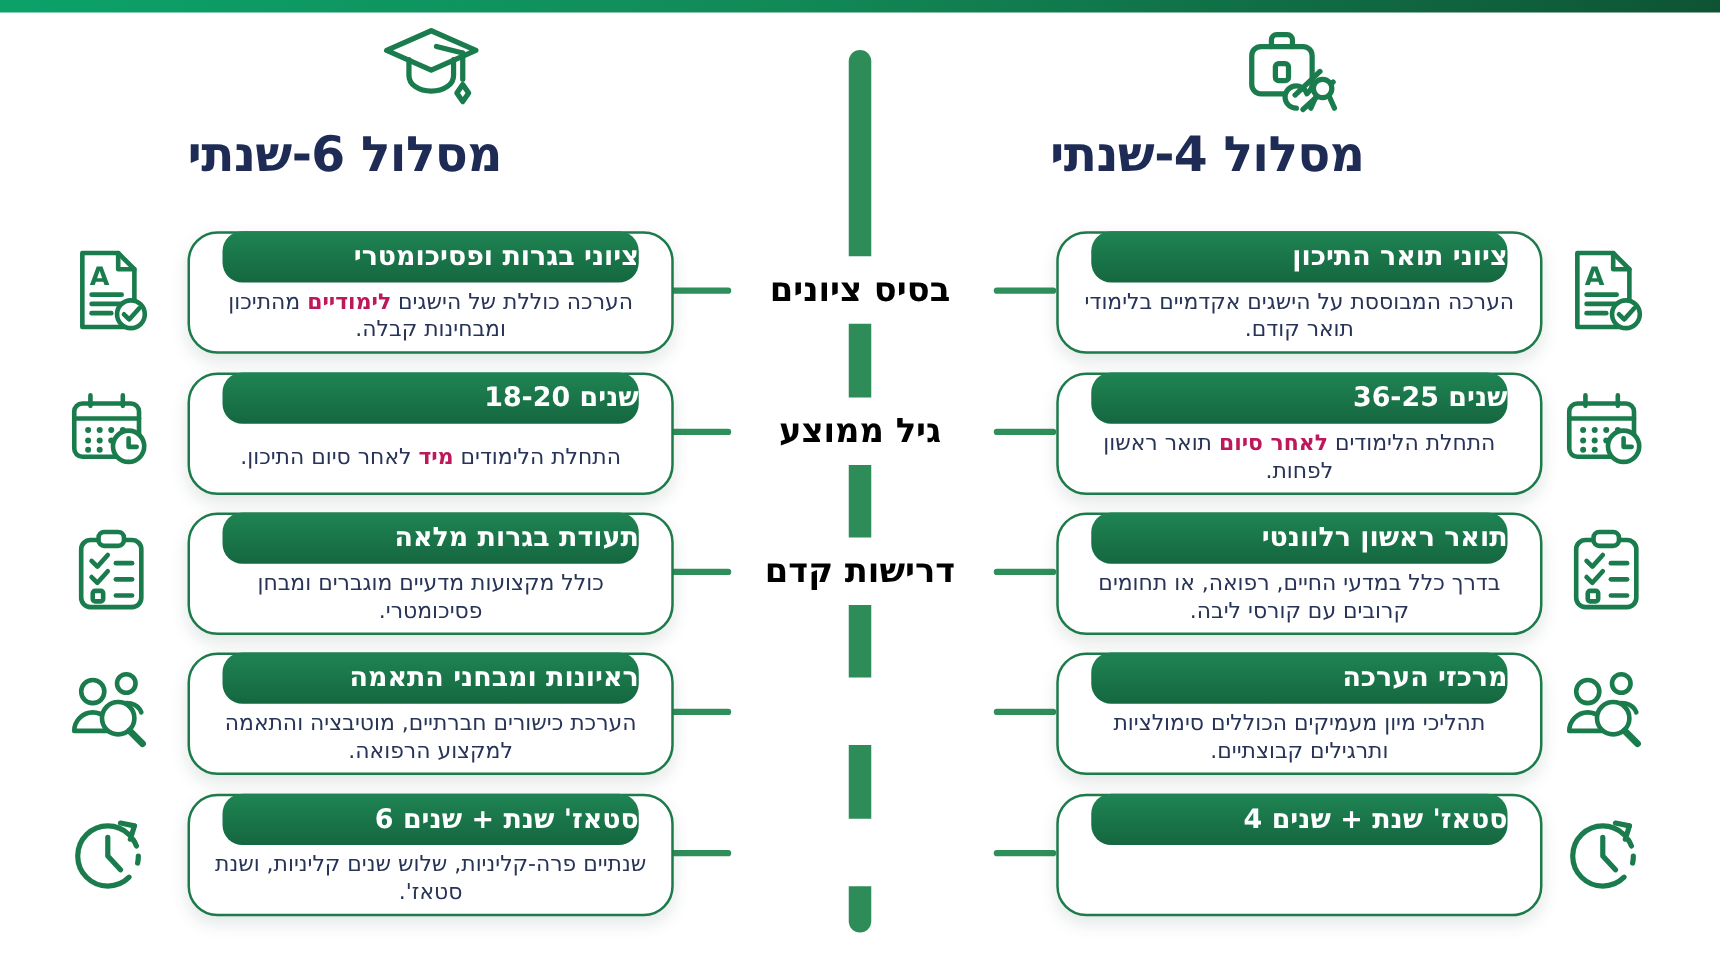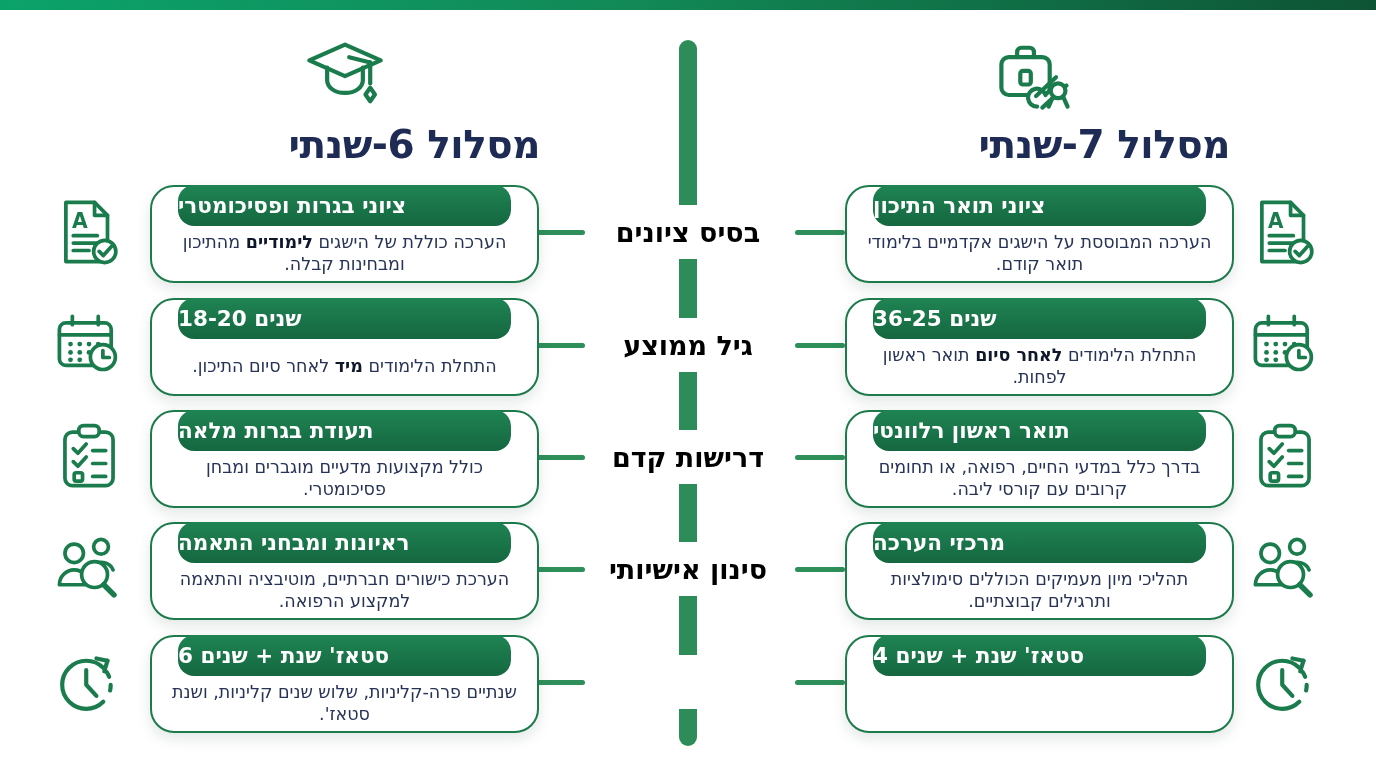--- a/index.html
+++ b/index.html
@@ -4,37 +4,37 @@
 <style>
   html,body{margin:0;padding:0}
   body{
     width:1376px;height:768px;overflow:hidden;background:#ffffff;
     font-family:"DejaVu Sans", sans-serif;position:relative;
   }
   .board{position:absolute;inset:0;direction:rtl}
   .topbar{position:absolute;top:0;left:0;width:1376px;height:10px;
     background:linear-gradient(90deg,#0ba26a 0%,#128a58 45%,#0e5434 100%)}
   
-  .track-head{position:absolute;top:28px;width:390px;text-align:right}
+  .track-head{position:absolute;top:8px;width:390px;text-align:left}
   .track-head.left{left:150px}.track-head.right{left:840px}
   .track-head .ico{height:88px;display:flex;align-items:flex-end;justify-content:center}
   .track-title{margin-top:6px;font-size:39px;font-weight:800;color:#1d2b55;letter-spacing:-0.5px;white-space:nowrap}
   
   .card{position:absolute;width:385px;height:94px;background:#ffffff;
     border:2.5px solid #1c7a4b;border-radius:24px;
     box-shadow:0 6px 14px rgba(16,64,43,.12)}
   .card.cl{left:150px}.card.cr{left:845px}
   .pill{position:absolute;top:-2.5px;left:26px;right:26px;height:41px;border-radius:16px;
     background:linear-gradient(180deg,#1f8453 0%,#156740 100%);
-    display:flex;align-items:center;justify-content:flex-end;
+    display:flex;align-items:center;justify-content:flex-start;
     color:#ffffff;font-size:21.5px;font-weight:700;white-space:nowrap}
   .cbody{position:absolute;top:41px;left:12px;right:12px;bottom:3px;
     display:flex;align-items:center;justify-content:center;text-align:center;
     font-size:17.5px;line-height:1.28;color:#273357;font-weight:500;padding:0 8px}
-  .cbody b{font-weight:800;color:#0f172a}
+  .cbody b{font-weight:800;color:#be185d}
   
   .vseg{position:absolute;left:679px;width:18px;background:#2e8c58}
   .vseg.first{border-radius:9px 9px 0 0}
   .vseg.last{border-radius:0 0 9px 9px}
   .mid-label{position:absolute;left:688px;transform:translate(-50%,-50%);
     white-space:nowrap;font-size:27px;font-weight:800;color:#000000}
   .connector{position:absolute;height:4.5px;background:#2f8f5a;border-radius:3px;width:50px}
   .connector.cnl{left:535px}.connector.cnr{left:795px}
   
   .side-ico{position:absolute;width:74px;height:74px}
@@ -144,21 +144,21 @@
         </svg>
     </div>
     <div class="track-title">מסלול 6-שנתי</div>
   </div>
   <div class="track-head right">
     <div class="ico">
       <svg width="92" height="84" viewBox="0 0 80 80">
           <use href="#i-brief"></use>
         </svg>
     </div>
-    <div class="track-title">מסלול 7-שנתי</div>
+    <div class="track-title">מסלול 4-שנתי</div>
   </div>
 
   <div class="vseg first" style="top:40px;height:165px"></div>
   <div class="vseg" style="top:259px;height:59px"></div>
   <div class="vseg" style="top:372px;height:58px"></div>
   <div class="vseg" style="top:484px;height:58px"></div>
   <div class="vseg" style="top:596px;height:59px"></div>
   <div class="vseg last" style="top:709px;height:37px"></div>
 
   <div class="mid-label" style="top:232px">בסיס ציונים</div>
@@ -166,21 +166,20 @@
   <div class="connector cnr" style="top:230px"></div>
 
   <div class="mid-label" style="top:345px">גיל ממוצע</div>
   <div class="connector cnl" style="top:343px"></div>
   <div class="connector cnr" style="top:343px"></div>
 
   <div class="mid-label" style="top:457px">דרישות קדם</div>
   <div class="connector cnl" style="top:455px"></div>
   <div class="connector cnr" style="top:455px"></div>
 
-  <div class="mid-label" style="top:569px">סינון אישיותי</div>
   <div class="connector cnl" style="top:567px"></div>
   <div class="connector cnr" style="top:567px"></div>
 
   <div class="connector cnl" style="top:680px"></div>
   <div class="connector cnr" style="top:680px"></div>
 
   <div class="card cl" style="top:185px">
     <div class="pill">
         <span>ציוני בגרות ופסיכומטרי</span>
       </div>

